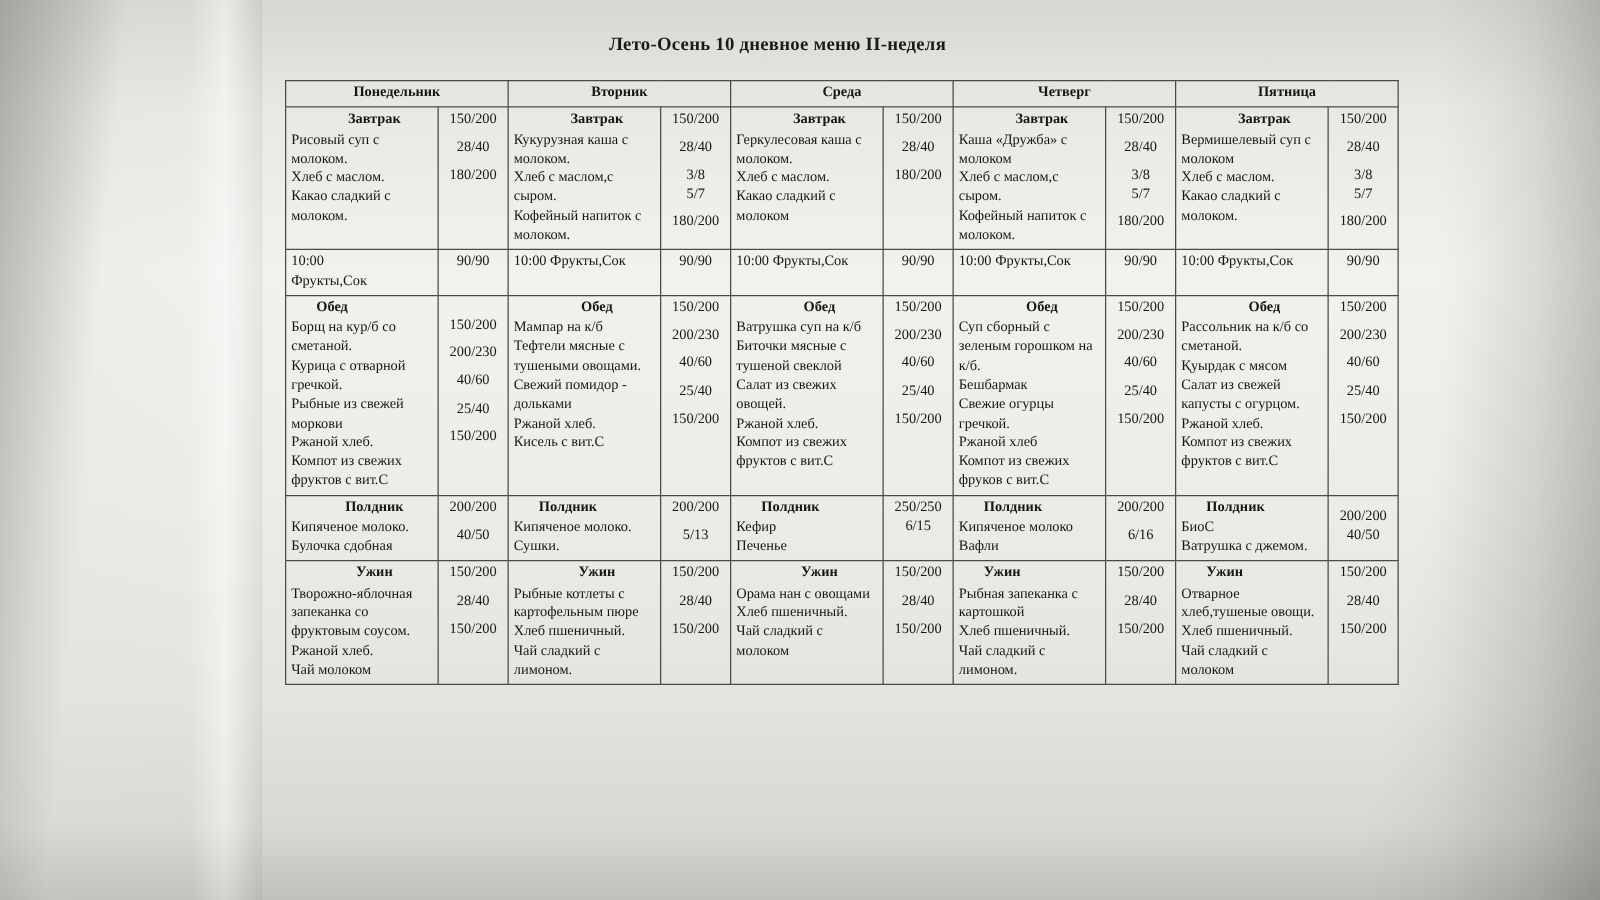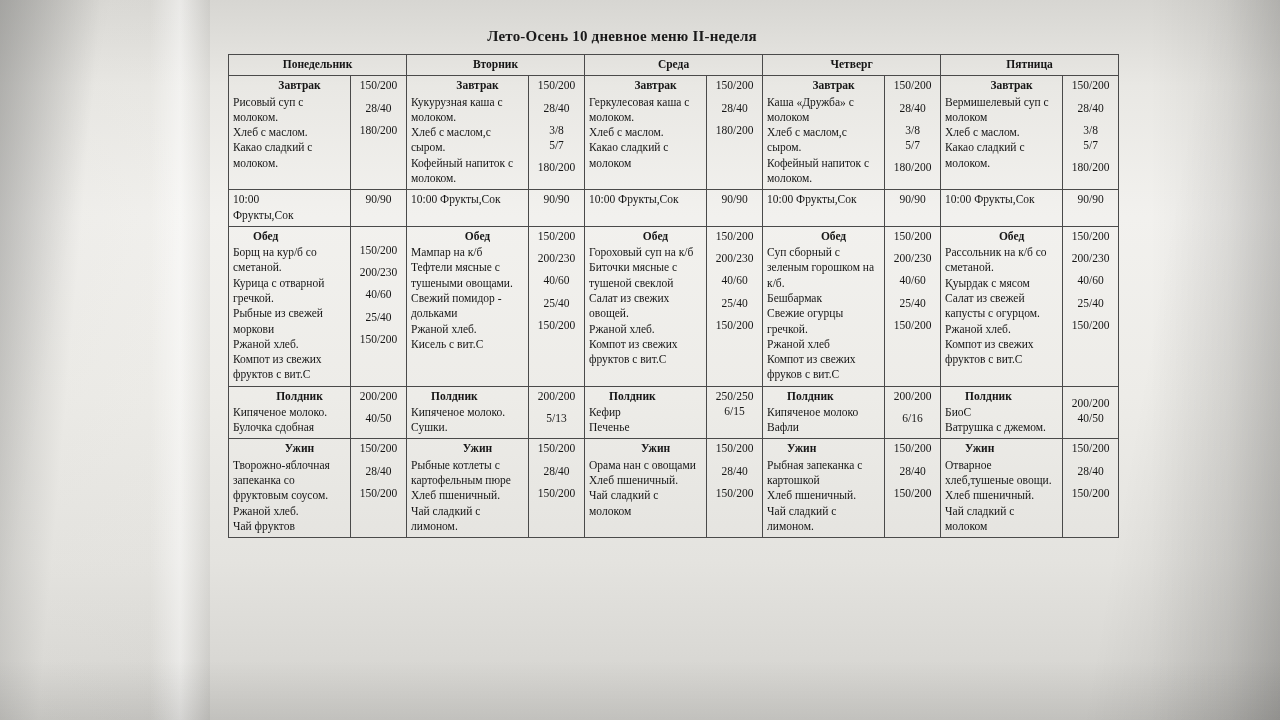--- a/index.html
+++ b/index.html
@@ -50,21 +50,21 @@
     text-align: center;
     font-size: 15px;
     font-weight: bold;
     color: #1a1a1a;
     letter-spacing: 0.2px;
   }
 
   table.menu {
     position: absolute;
     left: 228px;
-    top: 54px;
+    top: 64px;
     width: 844px;
     border-collapse: collapse;
     table-layout: fixed;
     font-size: 11.5px;
     color: #161616;
     background: transparent;
   }
 
   table.menu td {
     border: 1px solid #4a4a4a;
@@ -315,21 +315,21 @@
             <div>40/60</div>
             <div class="sp"></div>
             <div>25/40</div>
             <div class="sp"></div>
             <div>150/200</div>
           </td>
 
         <td class="items">
           <span class="meal">Обед</span>
           <div>
-              <div>Гороховый суп на к/б</div>
+              <div>Ватрушка суп на к/б</div>
               <div>Биточки мясные с тушеной свеклой</div>
               <div>Салат из свежих овощей.</div>
               <div>Ржаной хлеб.</div>
               <div>Компот из свежих фруктов с вит.С</div>
             </div>
         </td>
         <td class="num">
             <div>150/200</div>
             <div class="sp"></div>
             <div>200/230</div>
@@ -451,21 +451,21 @@
             <div>40/50</div>
           </td>
       </tr>
 
       <tr>
         <td class="items">
           <span class="meal">Ужин</span>
           <div>
               <div>Творожно-яблочная запеканка со фруктовым соусом.</div>
               <div>Ржаной хлеб.</div>
-              <div>Чай фруктов</div>
+              <div>Чай молоком</div>
             </div>
         </td>
         <td class="num">
             <div>150/200</div>
             <div class="sp"></div>
             <div>28/40</div>
             <div class="sp"></div>
             <div>150/200</div>
           </td>
 

